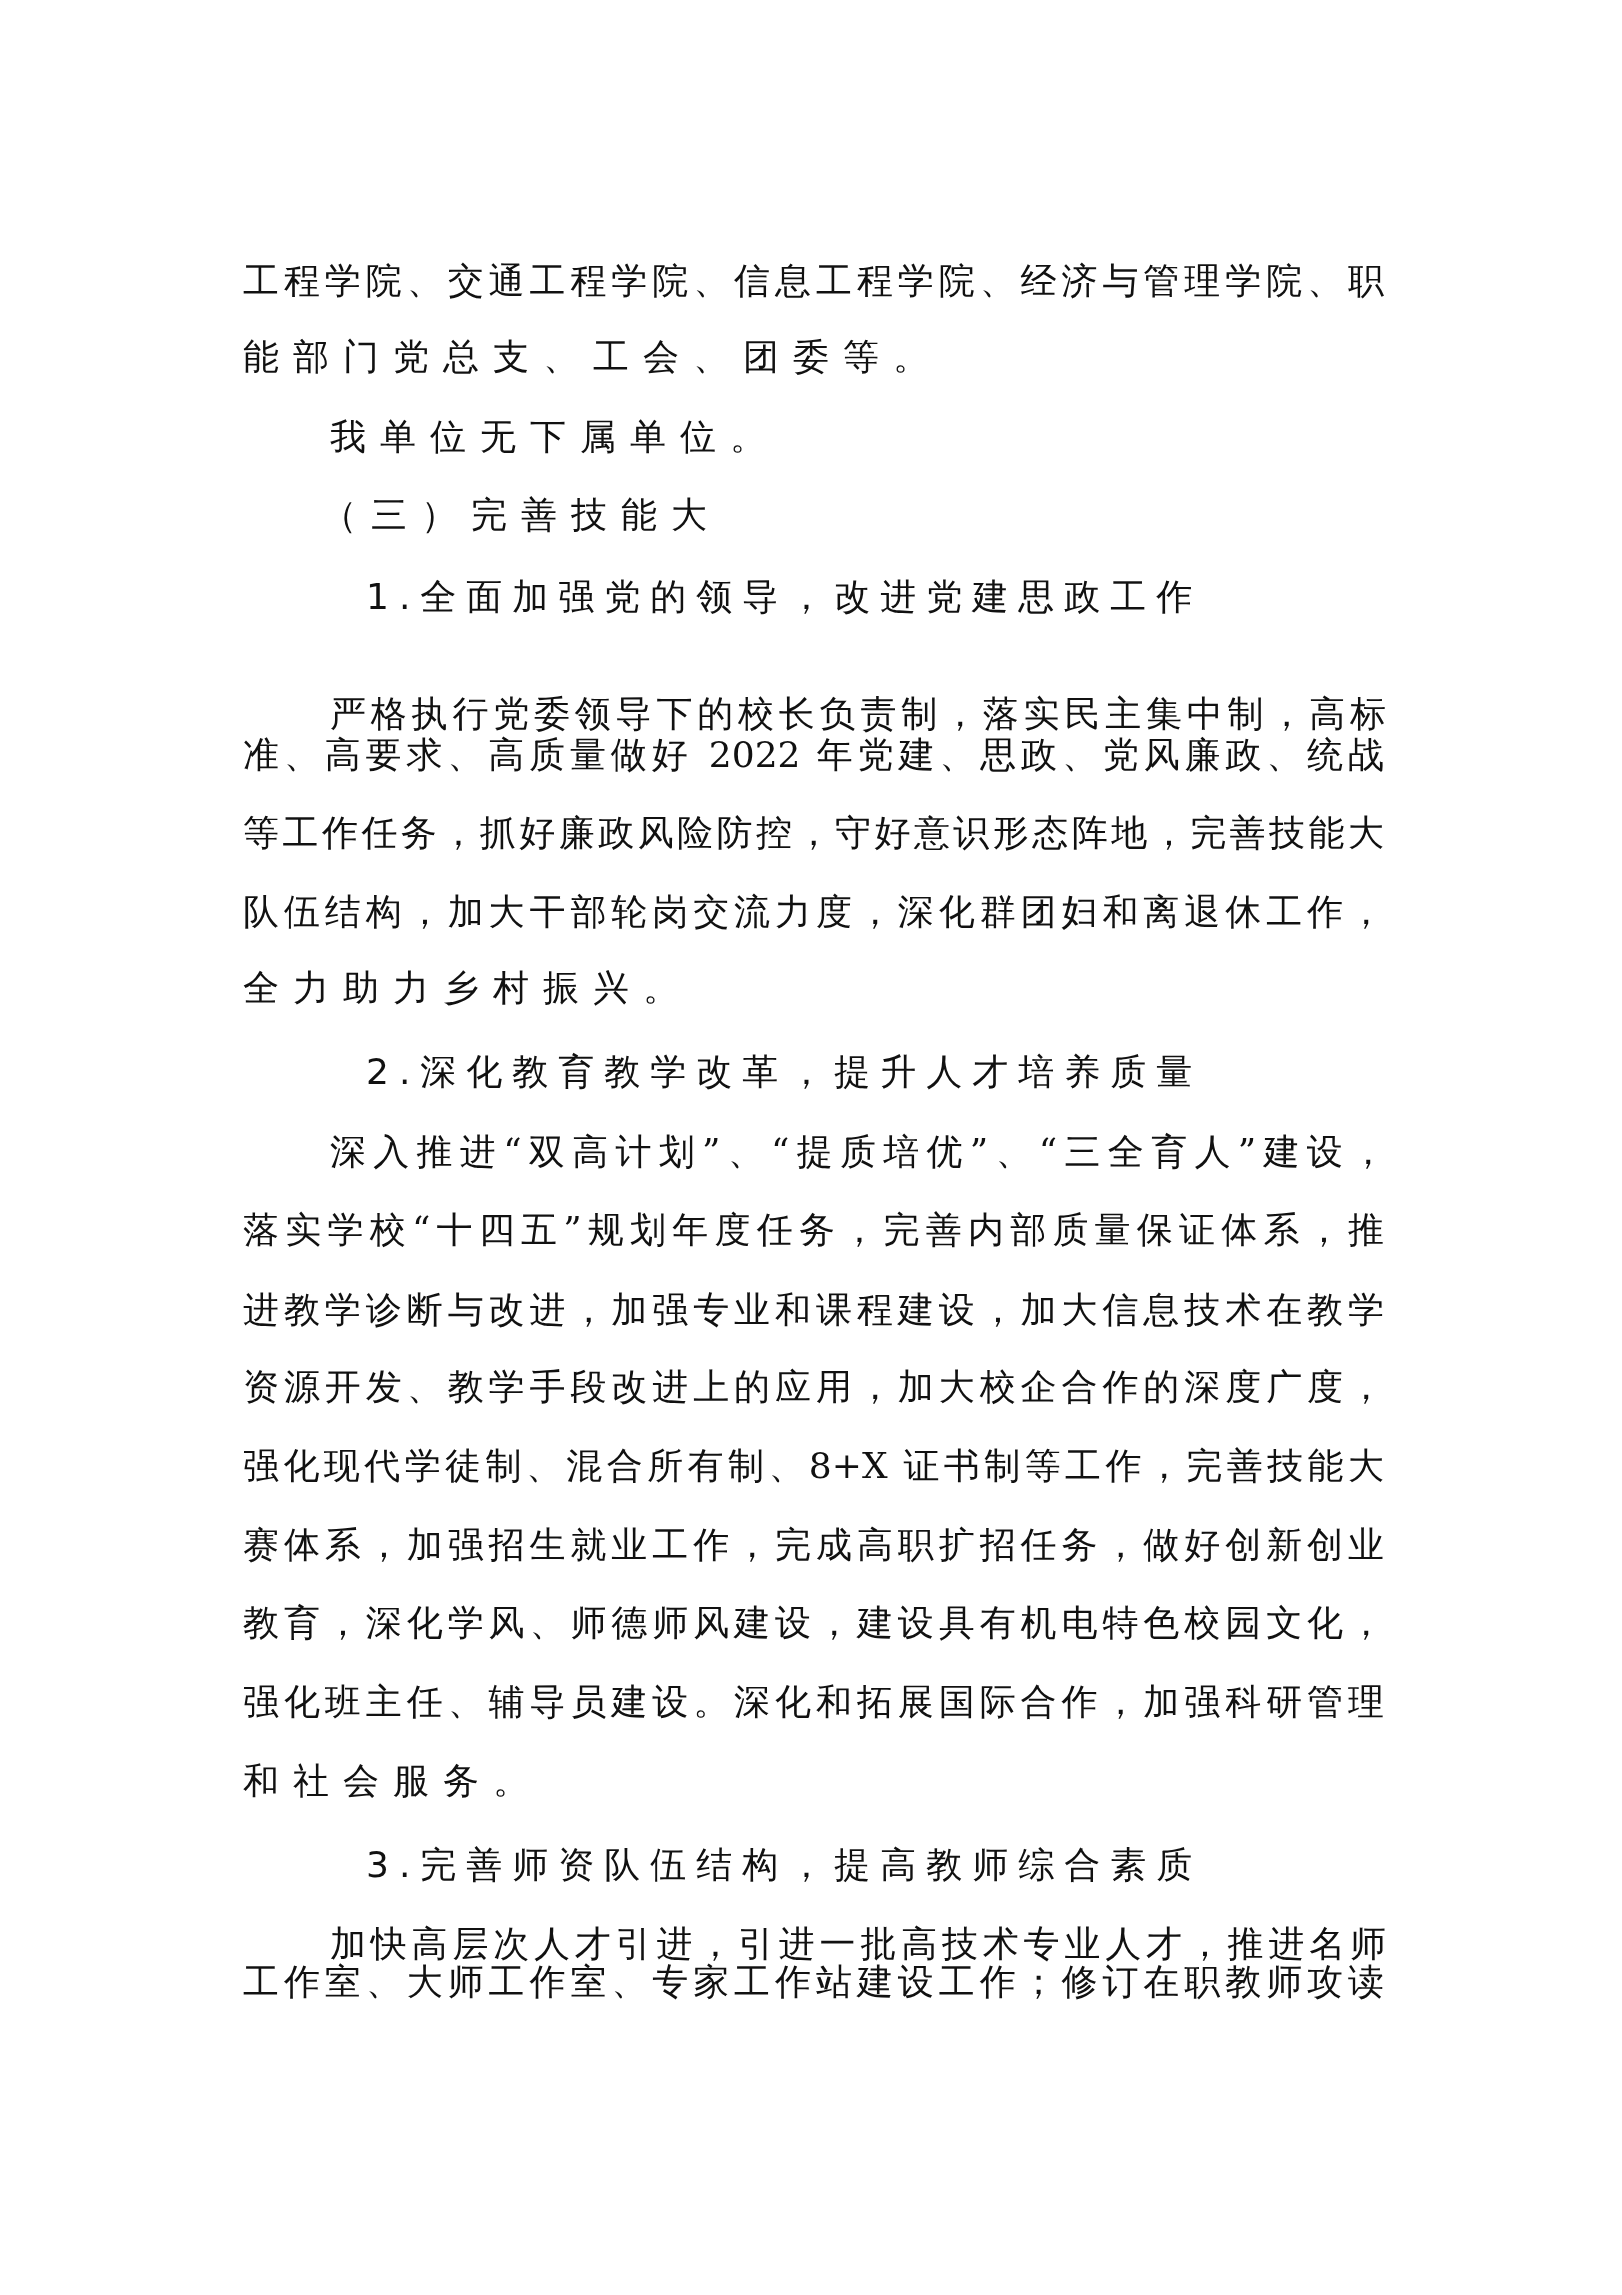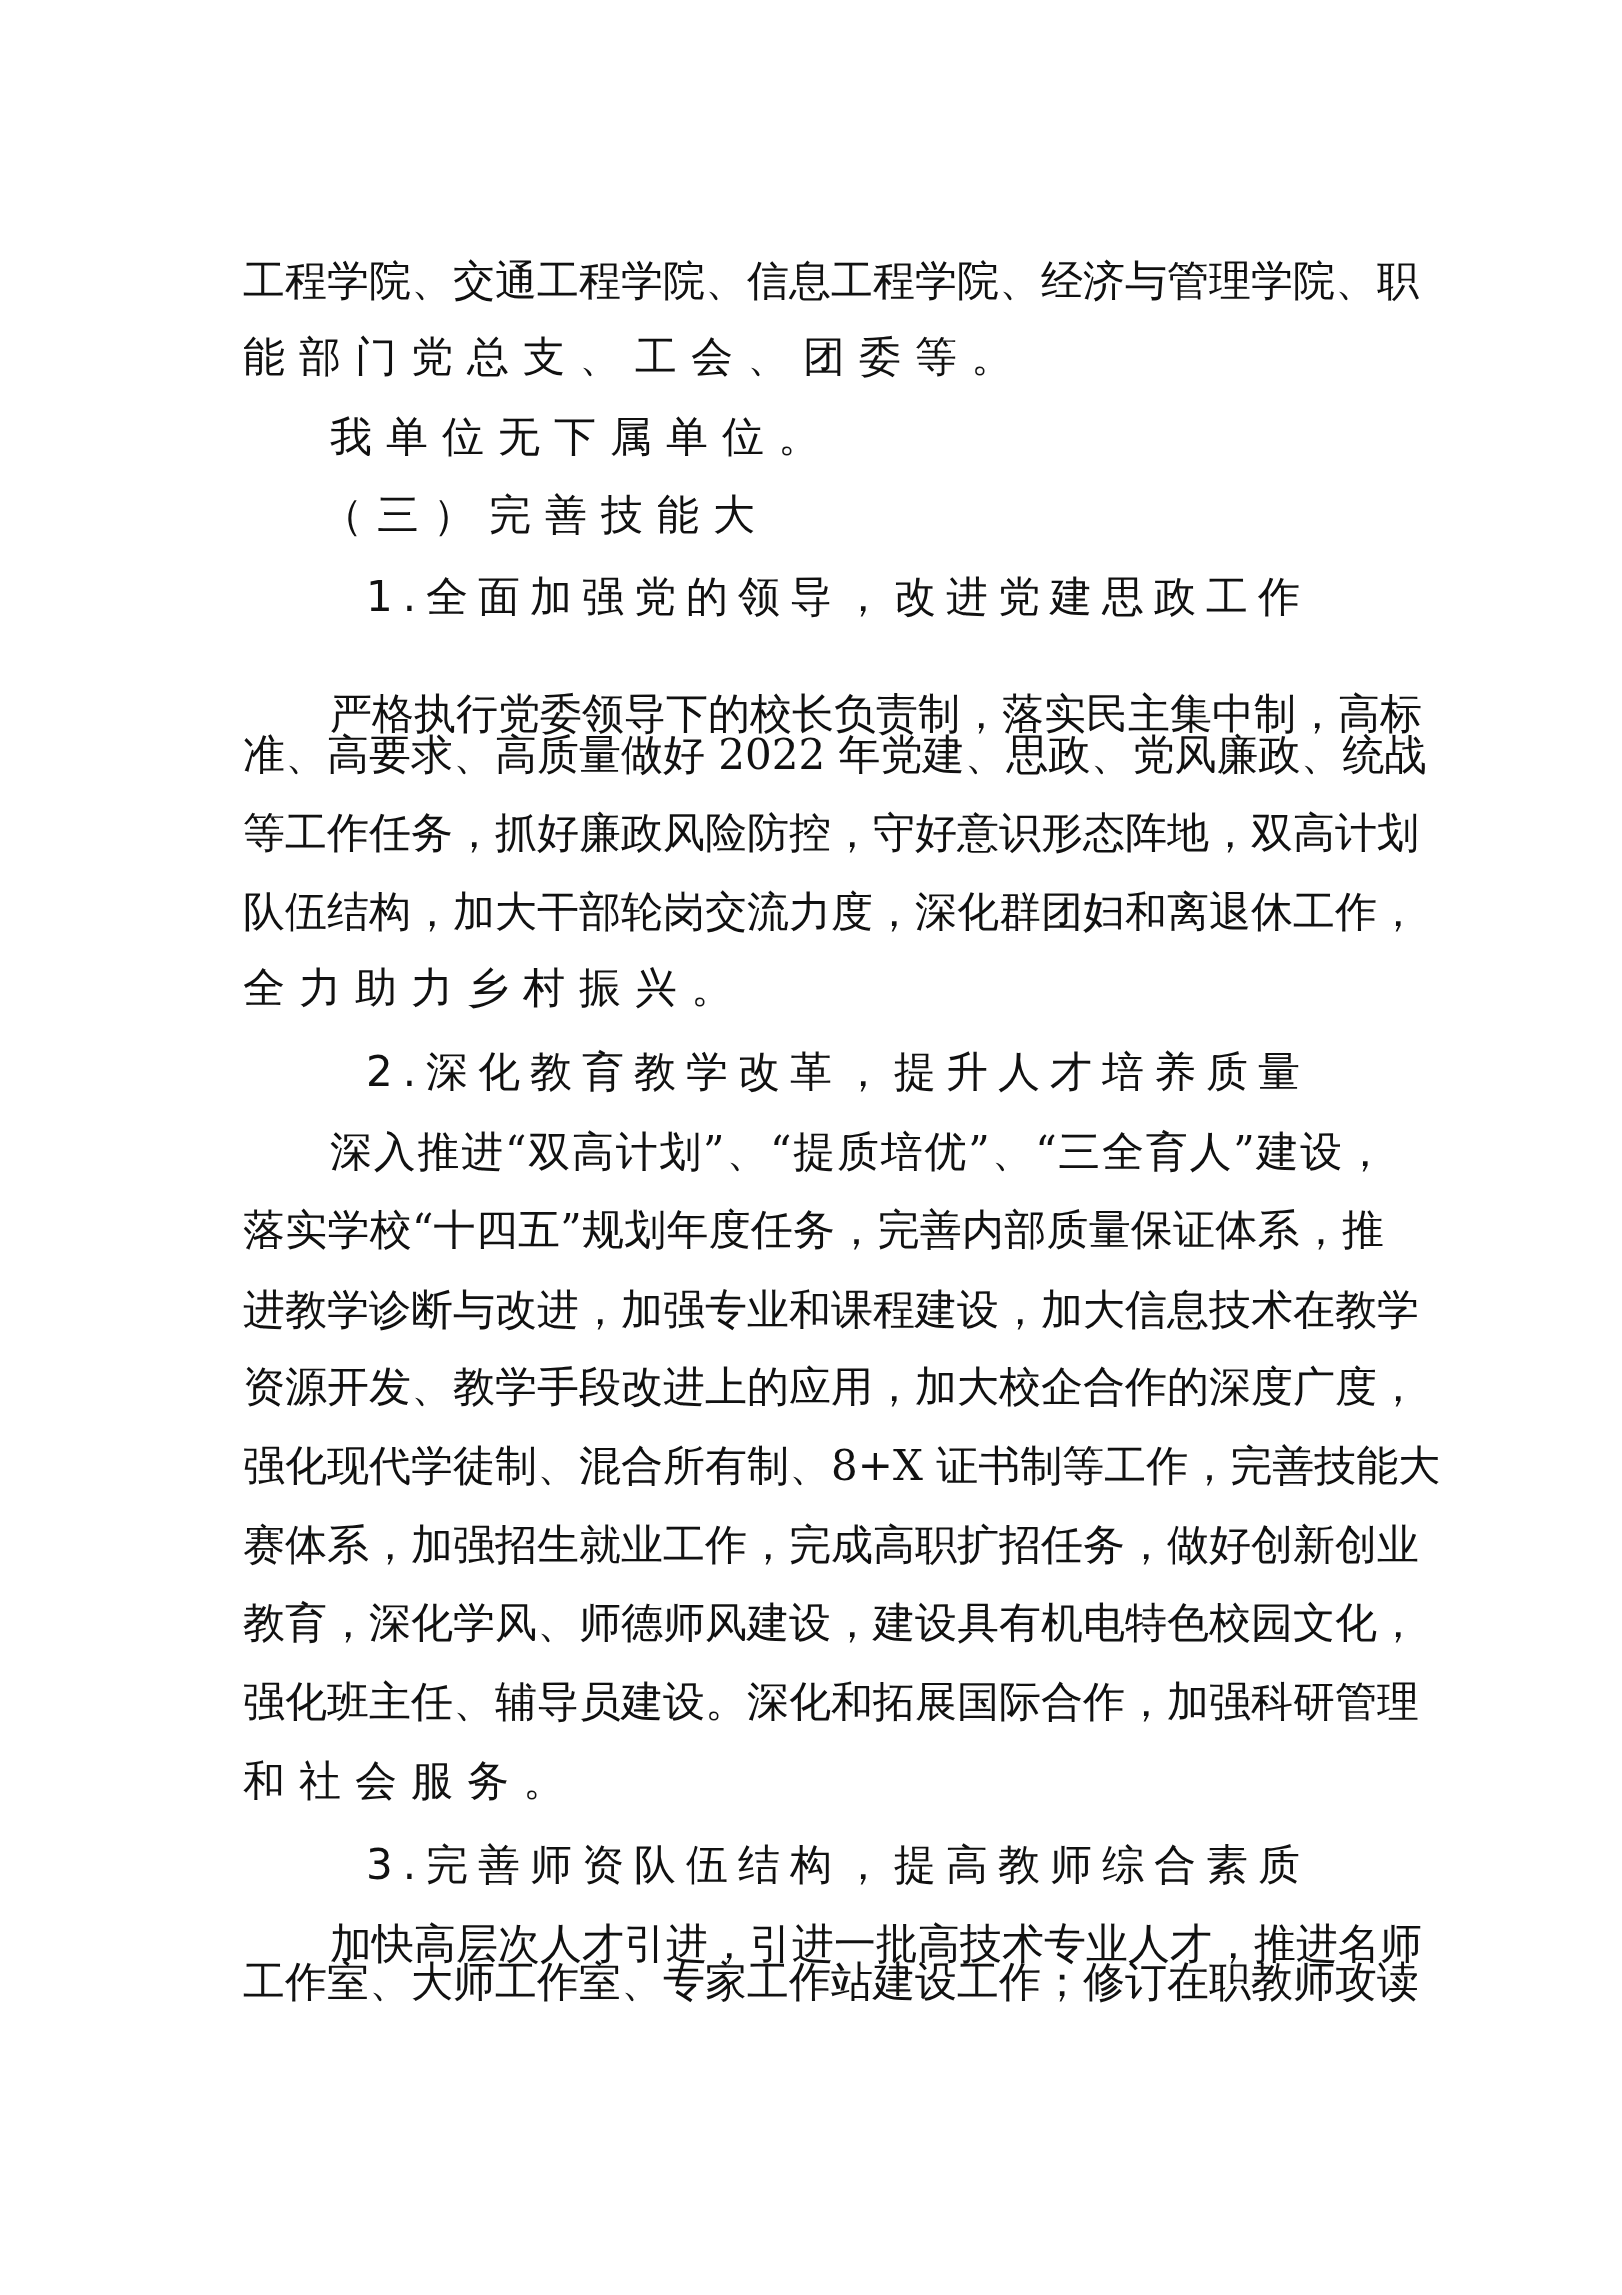--- a/index.html
+++ b/index.html
@@ -21,21 +21,21 @@
       top: 0;
       width: 1623px;
       height: 2295px;
       background: #ffffff;
     }
     .line {
       position: absolute;
       left: 243px;
       width: 1141px;
       height: 51px;
-      font-size: 42px;
+      font-size: 36px;
       line-height: 51px;
       white-space: nowrap;
       letter-spacing: 14px;
     }
     .line.indent { left: 330px; width: 1056px; }
     .line.heading { font-family: "DejaVu Sans", "Liberation Sans", sans-serif; font-weight: normal; letter-spacing: 10px; margin-left: 36px; }
     .line.justify {
       text-align: justify;
       text-align-last: justify;
       letter-spacing: 0;
@@ -45,21 +45,21 @@
 <body>
 
 <div class="page">
   <div class="line justify" style="top:255px">工程学院、交通工程学院、信息工程学院、经济与管理学院、职</div>
   <div class="line" style="top:331px">能部门党总支、工会、团委等。</div>
   <div class="line indent" style="top:411px">我单位无下属单位。</div>
   <div class="line indent" style="top:489px; left:321px">（三）完善技能大</div>
   <div class="line indent heading" style="top:571px">1.全面加强党的领导，改进党建思政工作</div>
   <div class="line indent justify" style="top:688px">严格执行党委领导下的校长负责制，落实民主集中制，高标</div>
   <div class="line justify" style="top:729px">准、高要求、高质量做好 2022 年党建、思政、党风廉政、统战</div>
-  <div class="line justify" style="top:807px">等工作任务，抓好廉政风险防控，守好意识形态阵地，双高计划</div>
+  <div class="line justify" style="top:807px">等工作任务，抓好廉政风险防控，守好意识形态阵地，完善技能大</div>
   <div class="line justify" style="top:886px">队伍结构，加大干部轮岗交流力度，深化群团妇和离退休工作，</div>
   <div class="line" style="top:962px">全力助力乡村振兴。</div>
   <div class="line indent heading" style="top:1046px">2.深化教育教学改革，提升人才培养质量</div>
   <div class="line indent justify" style="top:1126px">深入推进“双高计划”、“提质培优”、“三全育人”建设，</div>
   <div class="line justify" style="top:1204px">落实学校“十四五”规划年度任务，完善内部质量保证体系，推</div>
   <div class="line justify" style="top:1284px">进教学诊断与改进，加强专业和课程建设，加大信息技术在教学</div>
   <div class="line justify" style="top:1361px">资源开发、教学手段改进上的应用，加大校企合作的深度广度，</div>
   <div class="line justify" style="top:1440px">强化现代学徒制、混合所有制、8+X 证书制等工作，完善技能大</div>
   <div class="line justify" style="top:1519px">赛体系，加强招生就业工作，完成高职扩招任务，做好创新创业</div>
   <div class="line justify" style="top:1597px">教育，深化学风、师德师风建设，建设具有机电特色校园文化，</div>

